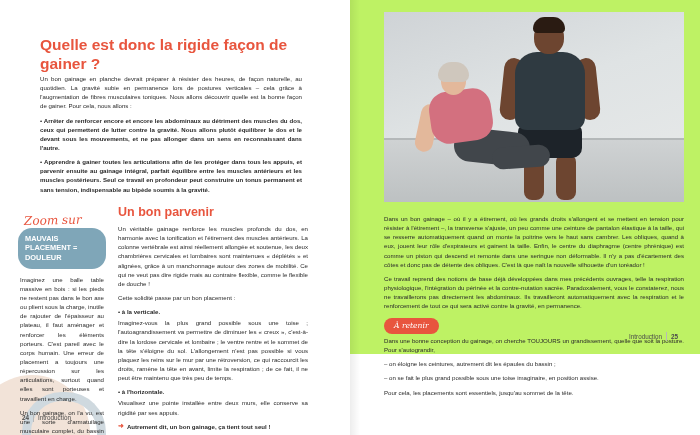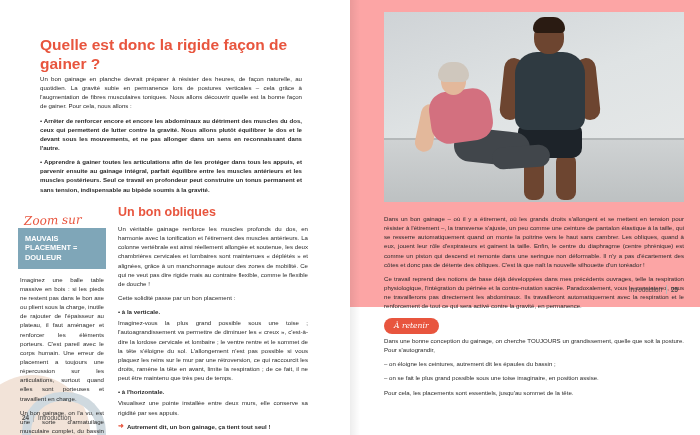--- a/index.html
+++ b/index.html
@@ -16,22 +16,22 @@
   }
   
   .left-page{
     position:relative;
     width:350px;height:435px;
     background:#ffffff;
     box-sizing:border-box;
   }
   .right-page{
     position:relative;
-    width:350px;height:307px;
-    background:#fca5a5;
+    width:350px;height:354px;
+    background:#bef264;
     box-sizing:border-box;
   }
   
   .deco-blob{
     position:absolute;
     left:-26px;bottom:-30px;
     width:116px;height:90px;
     background:#f2e3d8;
     border-radius:60px 60px 0 0;
     z-index:0;
@@ -82,20 +82,21 @@
     transform:rotate(-1.5deg);
   }
   .zoom-head{
     background:#7fa6b8;
     color:#ffffff;
     font-size:7.4px;
     font-weight:bold;
     line-height:1.25;
     padding:6px 7px 7px 7px;
     text-transform:uppercase;
+    border-radius:14px;
   }
   .zoom-body{
     font-size:6.1px;
     line-height:1.5;
     color:#2a2a2a;
     text-align:justify;
     padding:6px 2px 0 2px;
   }
   .zoom-body p{margin:0 0 5px 0;}
   
@@ -231,21 +232,21 @@
     <div class="zoom-box">
       <div class="zoom-title">Zoom sur</div>
       <div class="zoom-head">Mauvais placement = douleur</div>
       <div class="zoom-body">
         <p>Imaginez une balle table massive en bois : si les pieds ne restent pas dans le bon axe ou plient sous la charge, inutile de rajouter de l'épaisseur au plateau, il faut aménager et renforcer les éléments porteurs. C'est pareil avec le corps humain. Une erreur de placement a toujours une répercussion sur les articulations, surtout quand elles sont porteuses et travaillent en charge.</p>
         <p>Un bon gainage, on l'a vu, est une sorte d'armatuilage musculaire complet, du bassin aux épaules, ne permettant aucune plure. On devient « dur », solide contre la gravité et moins lourd pour les bras ou les jambes qui portent.</p>
       </div>
     </div>
 
     <div class="col2">
-      <h2>Un bon obliques</h2>
+      <h2>Un bon parvenir</h2>
       <div class="txt">
         <p>Un véritable gainage renforce les muscles profonds du dos, en harmonie avec la tonification et l'étirement des muscles antérieurs. La colonne vertébrale est ainsi réellement allongée et soutenue, les deux chambrières cervicales et lombaires sont maintenues « déplétés » et alignées, grâce à un manchonnage autour des zones de mobilité. Ce qui ne veut pas dire rigide mais au contraire flexible, comme le flexible de douche !</p>
         <p>Cette solidité passe par un bon placement :</p>
         <p class="sub">• à la verticale.</p>
         <p>Imaginez-vous la plus grand possible sous une toise ; l'autoagrandissement va permettre de diminuer les « creux », c'est-à-dire la lordose cervicale et lombaire ; le ventre rentre et le sommet de la tête s'éloigne du sol. L'allongement n'est pas possible si vous plaquez les reins sur le mur par une rétroversion, ce qui raccourcit les droits, ramène la tête en avant, limite la respiration ; de ce fait, il ne peut être maintenu que très peu de temps.</p>
         <p class="sub">• à l'horizontale.</p>
         <p>Visualisez une pointe installée entre deux murs, elle conserve sa rigidité par ses appuis.</p>
         <div class="arrow-line">
           <span class="arrow-glyph">➜</span>
           <span>Autrement dit, un bon gainage, ça tient tout seul !</span>

